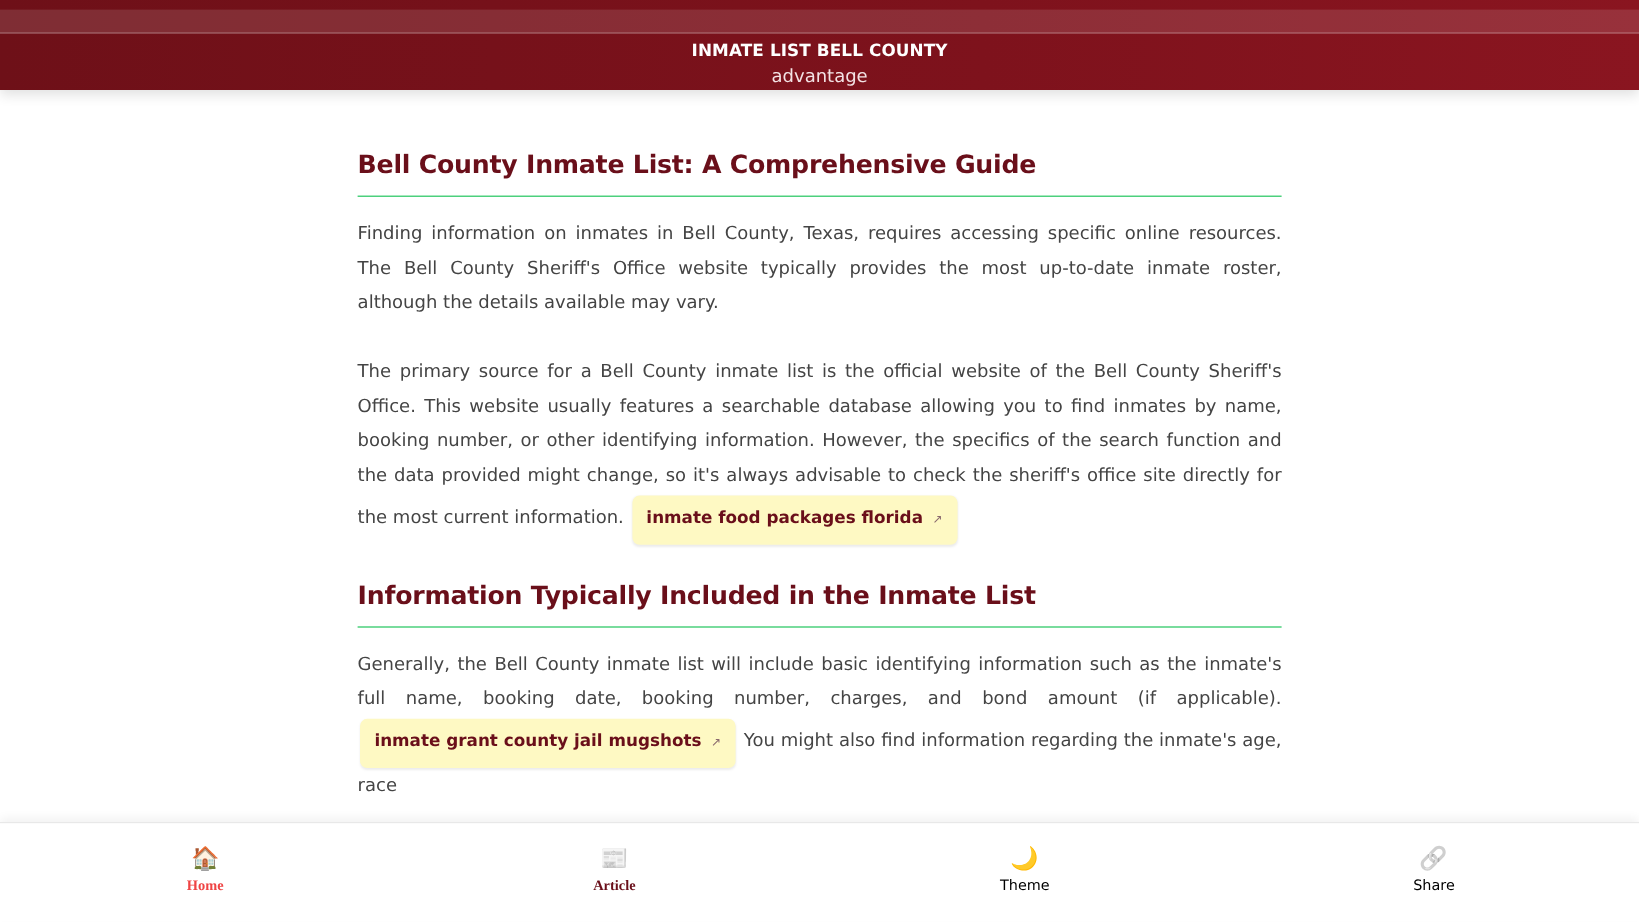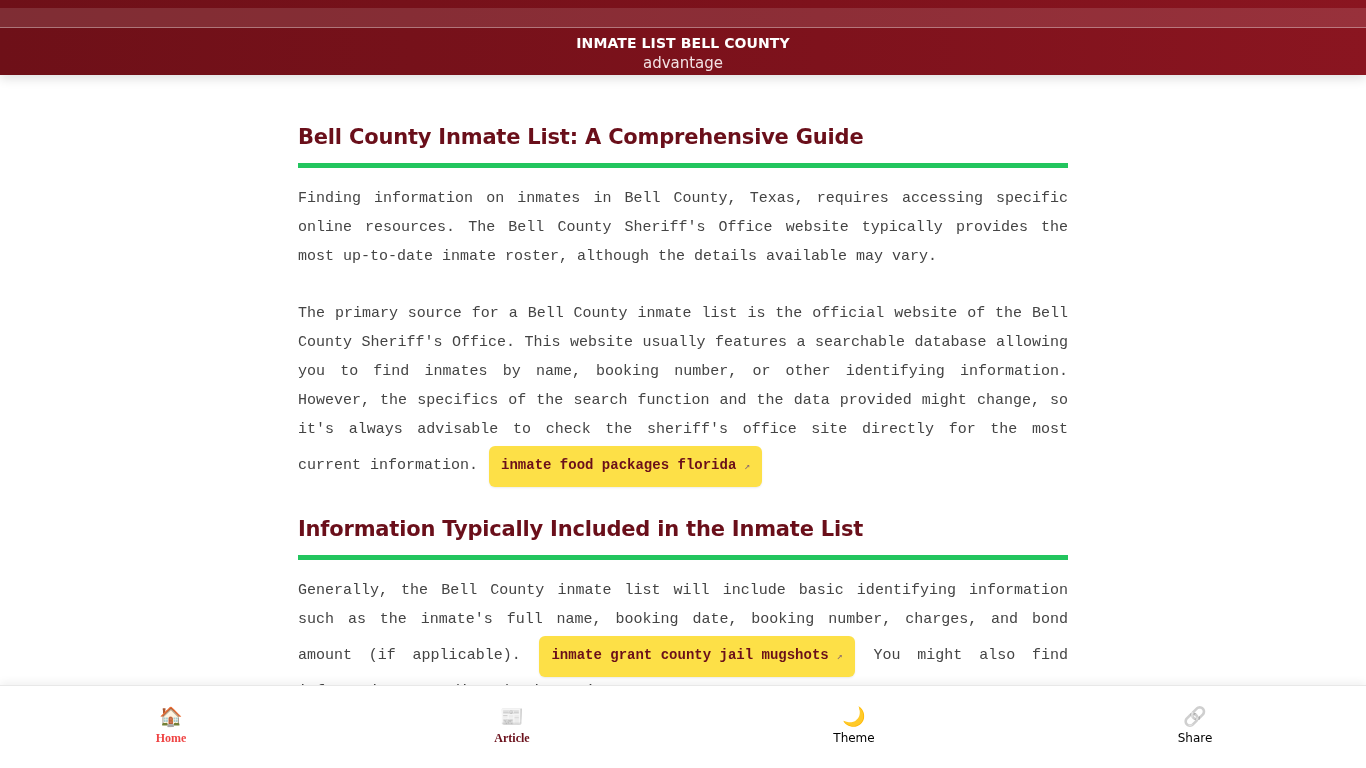--- a/index.html
+++ b/index.html
@@ -24,29 +24,29 @@
   .topbar .subtitle {
     position: absolute; top: 54px; width: 100%; text-align: center;
     color: #f3e2e4; font-size: 15px;
   }
 
   .content {
     position: absolute; left: 298px; top: 125px; width: 770px;
   }
   h2 {
     color: #6a0f1a; font-size: 21px; font-weight: bold;
-    padding-bottom: 14px; border-bottom: 5px solid #22c55e;
+    padding-bottom: 14px; border-bottom: 1px solid #22c55e;
     margin-bottom: 16px; letter-spacing: -0.2px;
   }
   p {
     font-size: 15px; line-height: 29px; text-align: justify;
-    color: #444; margin-bottom: 28px; font-family: Liberation Mono, monospace;
+    color: #444; margin-bottom: 28px;
   }
   .chip {
-    display: inline-block; background: #fde047; color: #6a0f1a;
+    display: inline-block; background: #fef9c3; color: #6a0f1a;
     font-weight: bold; font-size: 14px; line-height: 20px;
     padding: 9px 12px 10px 12px; border-radius: 6px; margin: 2px 2px 0 2px;
     box-shadow: 0 1px 2px rgba(0,0,0,0.08);
   }
   .chip .arrow { font-size: 10px; color: #8a6a6e; margin-left: 8px; font-weight: normal; }
 
   .bottomnav {
     position: absolute; left: 0; top: 685px; width: 1366px; height: 83px;
     background: #ffffff; border-top: 1px solid #e8e8e8;
     box-shadow: 0 -3px 8px rgba(0,0,0,0.06);

